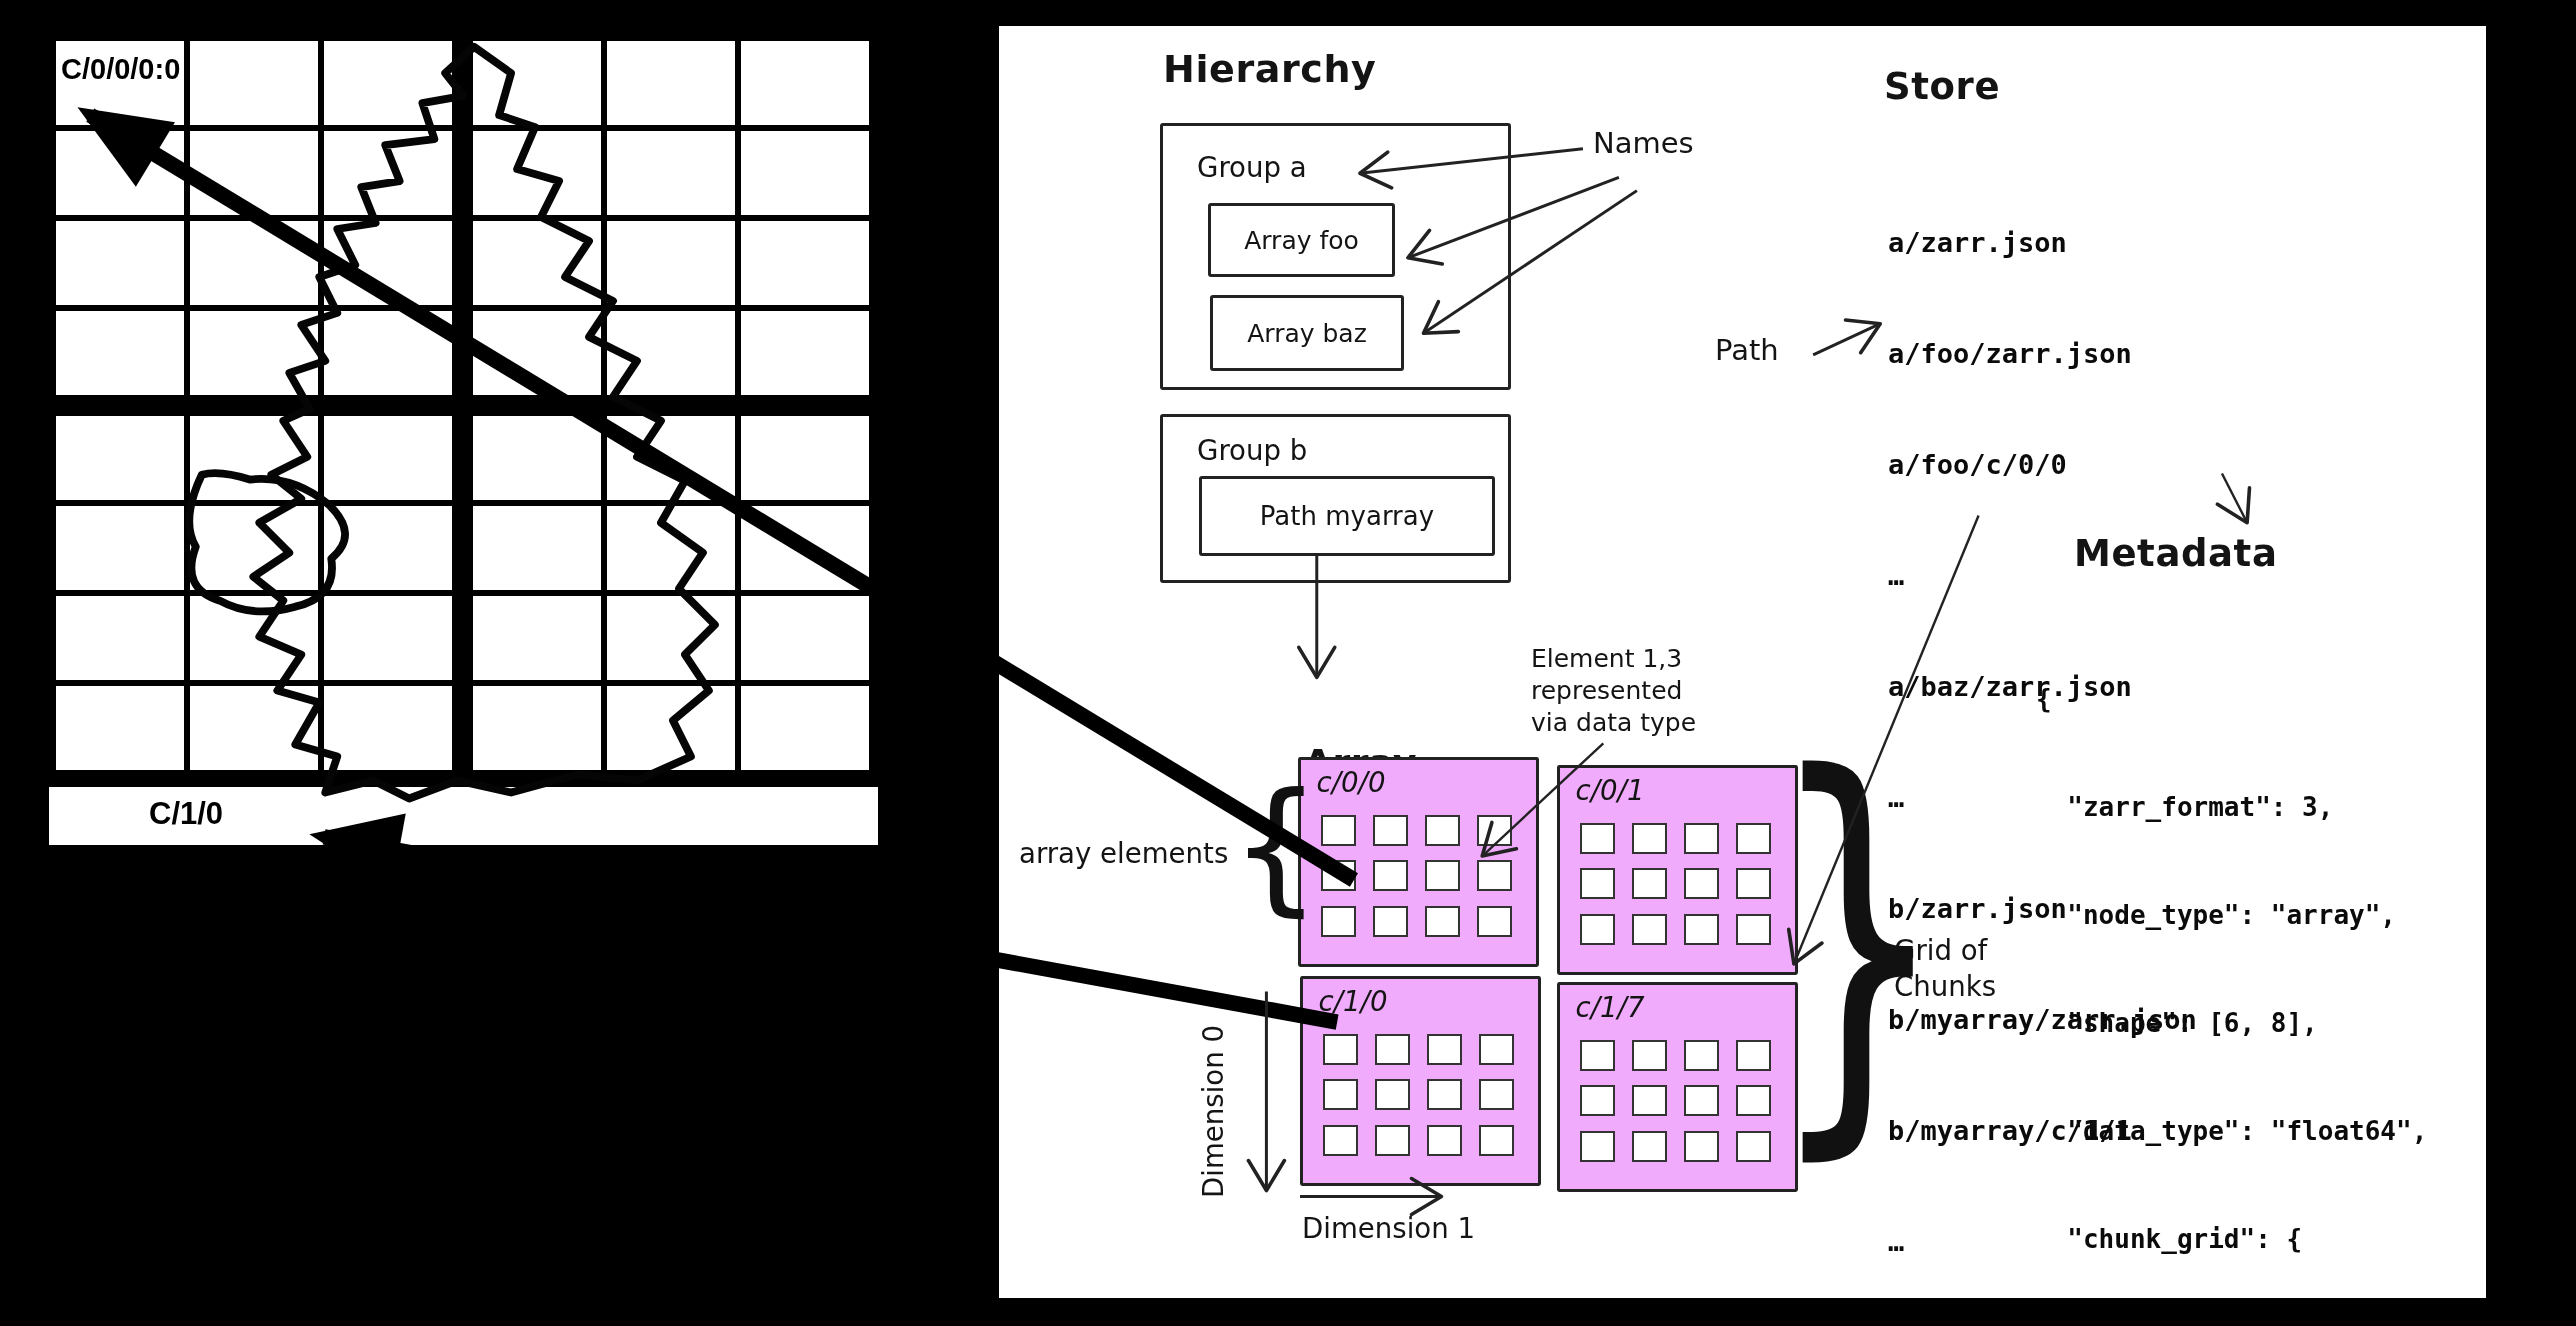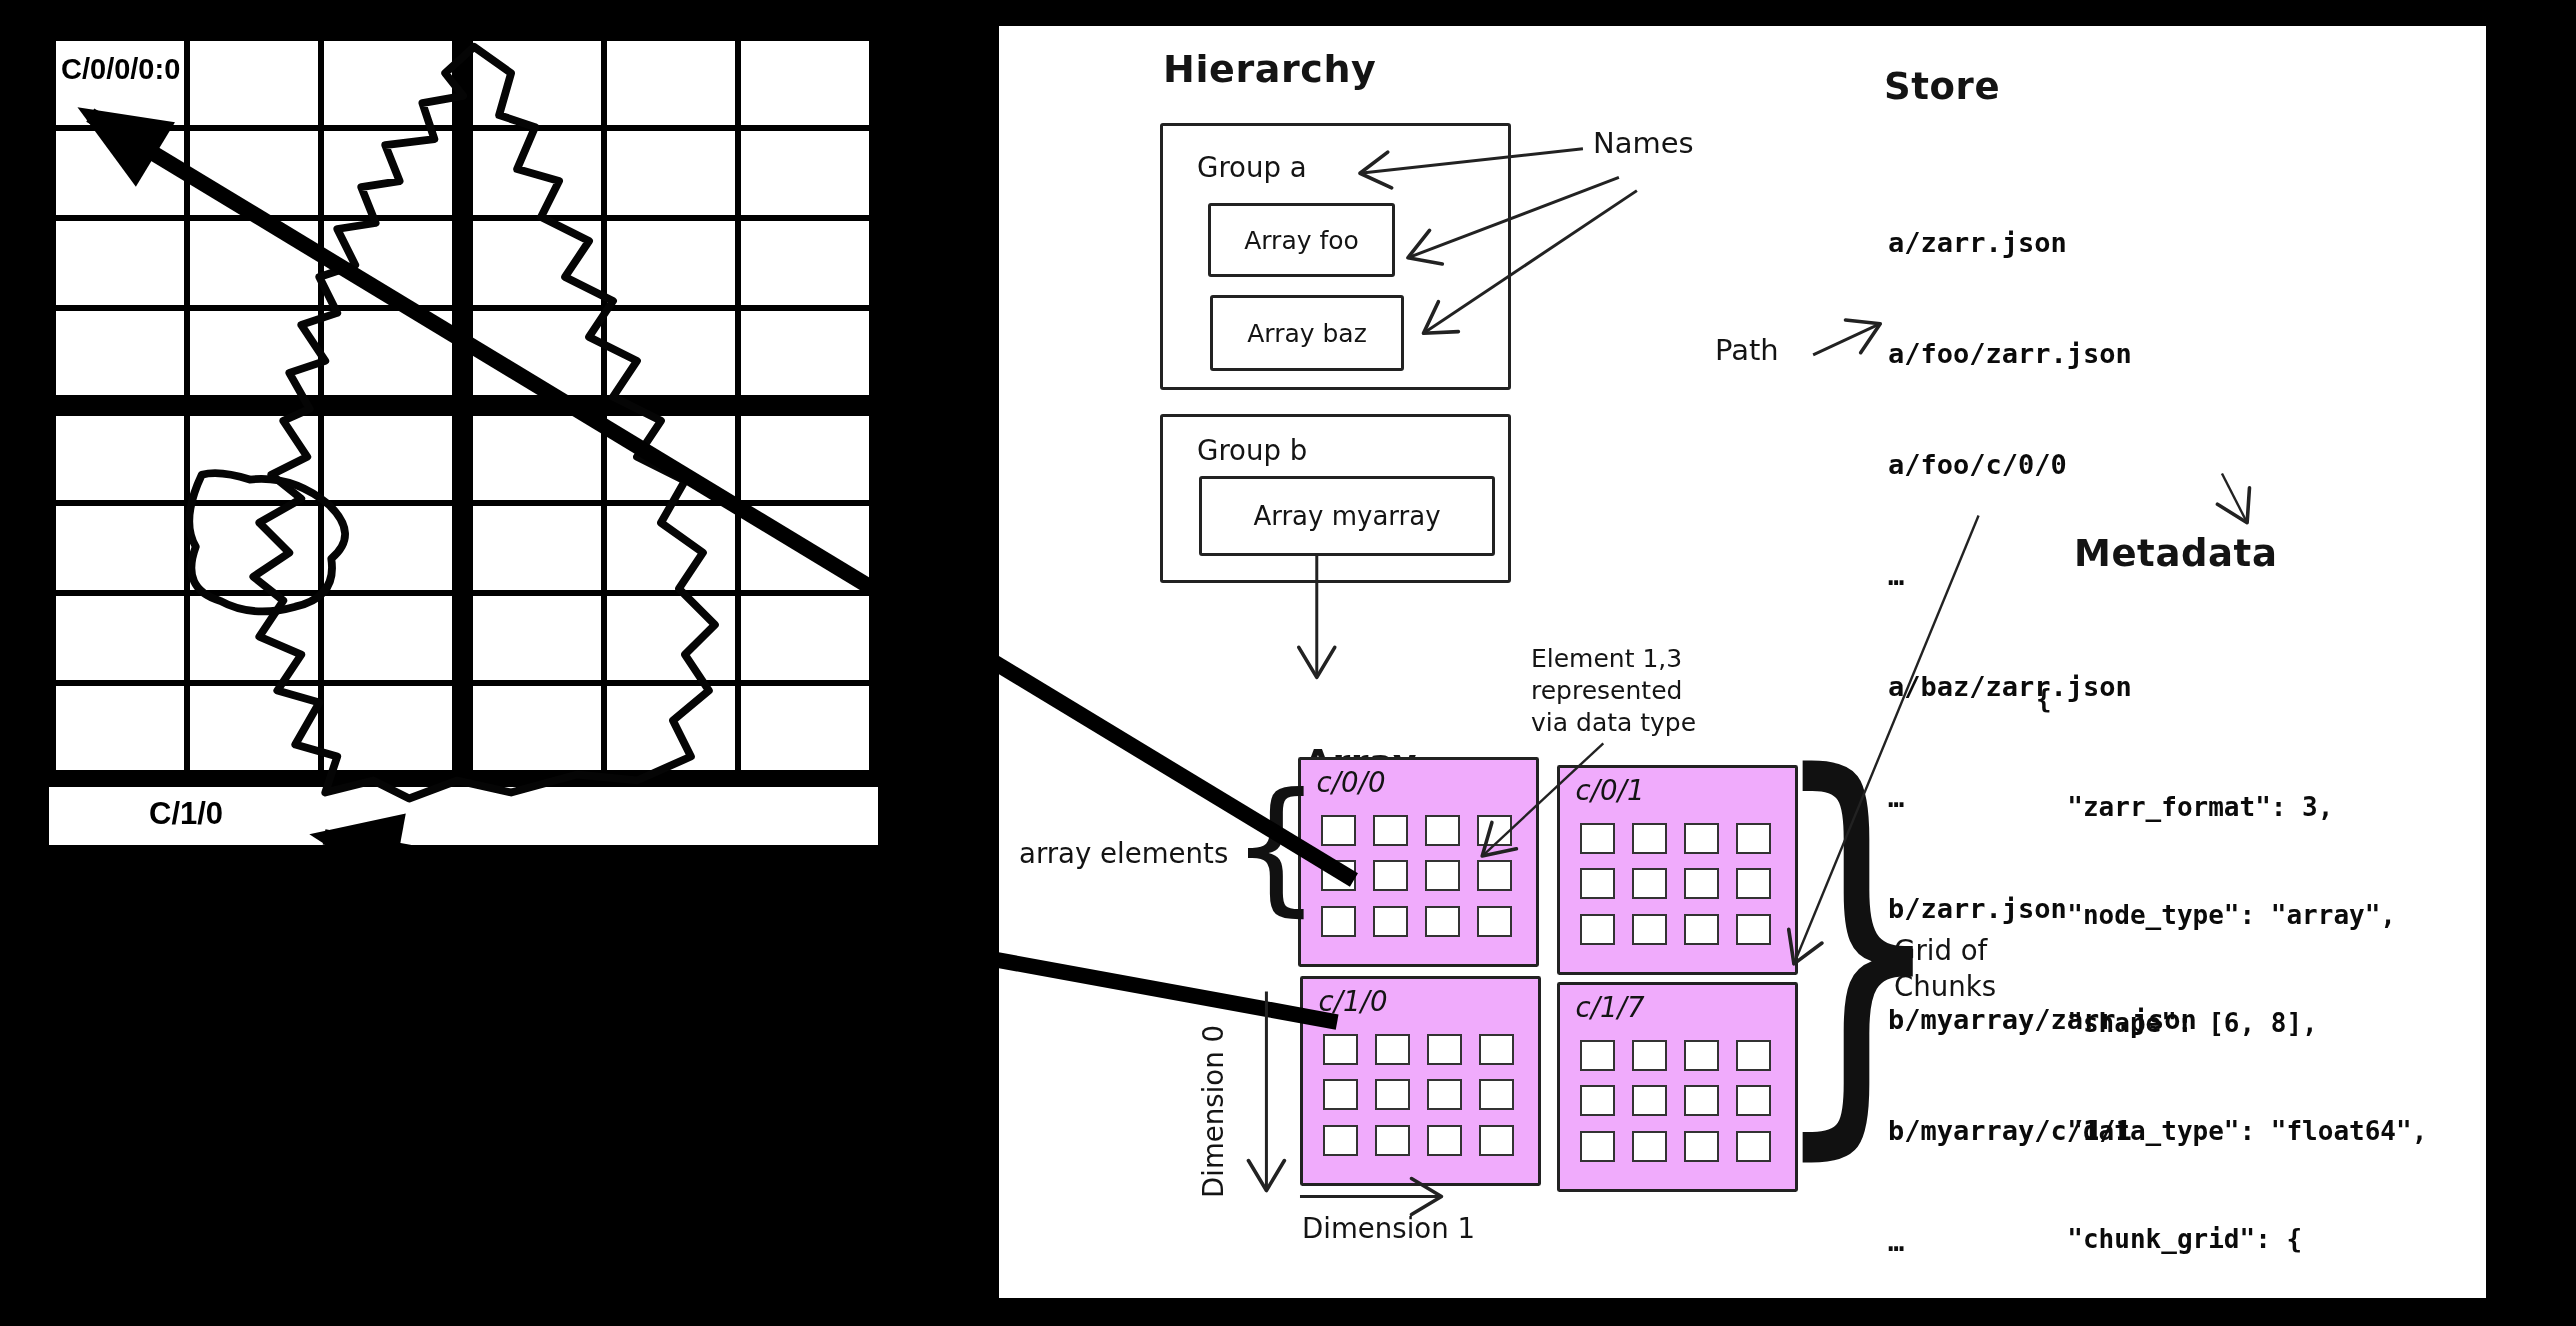--- a/index.html
+++ b/index.html
@@ -125,21 +125,21 @@
   </div>
   <div class="sketchbox centered" style="left:1208px;top:203px;width:181px;height:68px;">
     <span class="hw" style="font-size:25px;">Array foo</span>
   </div>
 
   <div class="abs hw lbl" style="left:1593px;top:126px;font-size:29px;">Names</div>
 
   <div class="sketchbox" style="left:1160px;top:414px;width:345px;height:163px;"></div>
   <div class="abs hw lbl" style="left:1197px;top:434px;">Group b</div>
   <div class="sketchbox centered" style="left:1199px;top:476px;width:290px;height:74px;">
-    <span class="hw" style="font-size:26px;">Array myarray</span>
+    <span class="hw" style="font-size:26px;">Path myarray</span>
   </div>
 
   <div class="abs hw sec-title" style="left:1884px;top:65px;">Store</div>
   <div class="abs mono store-list" style="left:1888px;top:150px;">
     <div>a/zarr.json</div>
     <div>a/foo/zarr.json</div>
     <div>a/foo/c/0/0</div>
     <div>…</div>
     <div>a/baz/zarr.json</div>
     <div>…</div>

